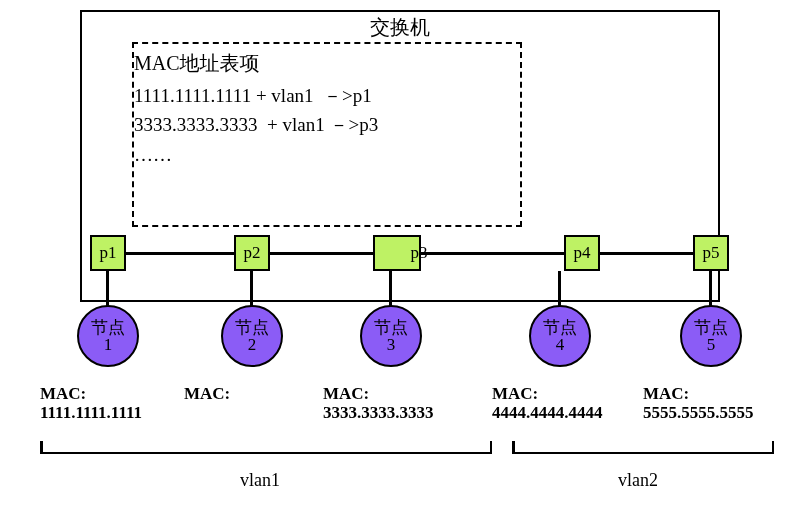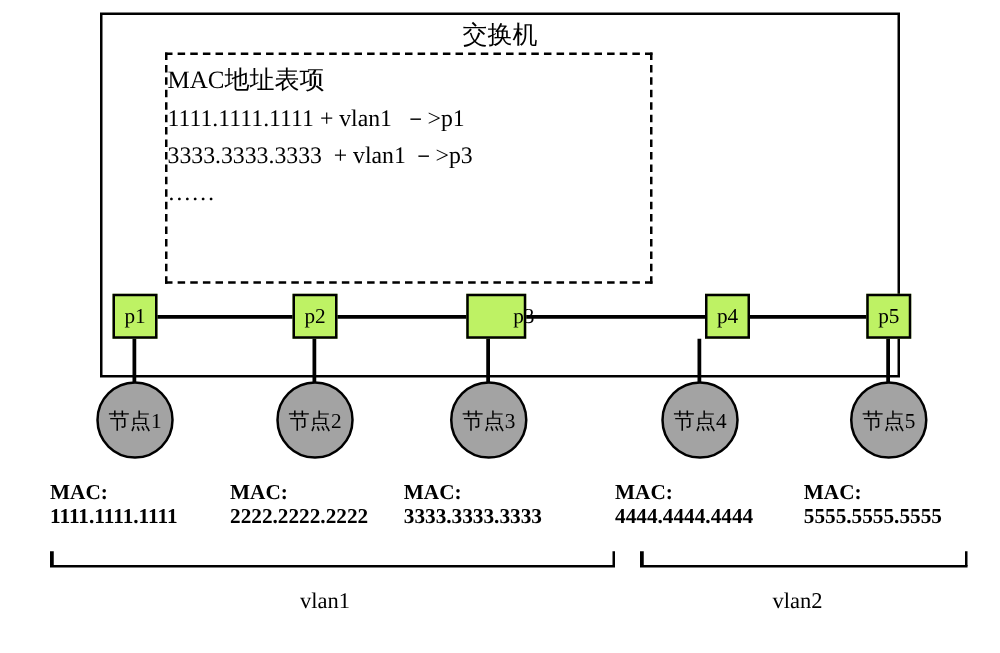--- a/index.html
+++ b/index.html
@@ -59,24 +59,24 @@
     width: 2.5px;
     background: #000;
   }
   .node {
     position: absolute;
     width: 62px;
     height: 62px;
     border: 2.5px solid #000;
     border-radius: 50%;
     display: flex;
-    flex-direction: row;
+    flex-direction: column;
     align-items: center;
     justify-content: center;
-    background: #a3a3a3;
+    background: #8b5cf6;
     line-height: 1.0;
     font-size: 17px;
     text-align: center;
   }
   .mac-label {
     position: absolute;
     text-align: left;
     font-size: 17px;
     line-height: 1.1;
     font-weight: bold;
@@ -160,21 +160,20 @@
   <span>节点</span>
   <span>5</span>
 </div>
 
 <div class="mac-label" style="left:40px;  top:385px; width:136px;">
   <span class="l1">MAC:</span>
   <span class="l2">1111.1111.1111</span>
 </div>
 <div class="mac-label" style="left:184px; top:385px; width:136px;">
   <span class="l1">MAC:</span>
-  <span class="l2">2222.2222.2222</span>
 </div>
 <div class="mac-label" style="left:323px; top:385px; width:136px;">
   <span class="l1">MAC:</span>
   <span class="l2">3333.3333.3333</span>
 </div>
 <div class="mac-label" style="left:492px; top:385px; width:136px;">
   <span class="l1">MAC:</span>
   <span class="l2">4444.4444.4444</span>
 </div>
 <div class="mac-label" style="left:643px; top:385px; width:136px;">

